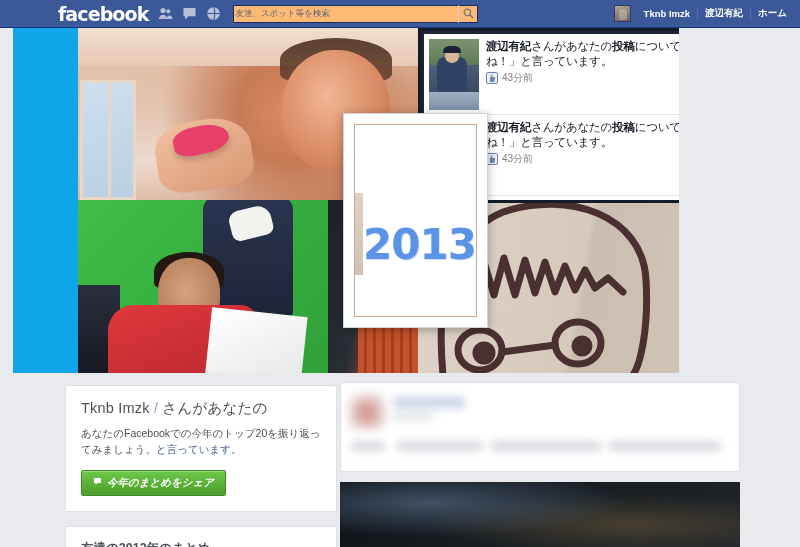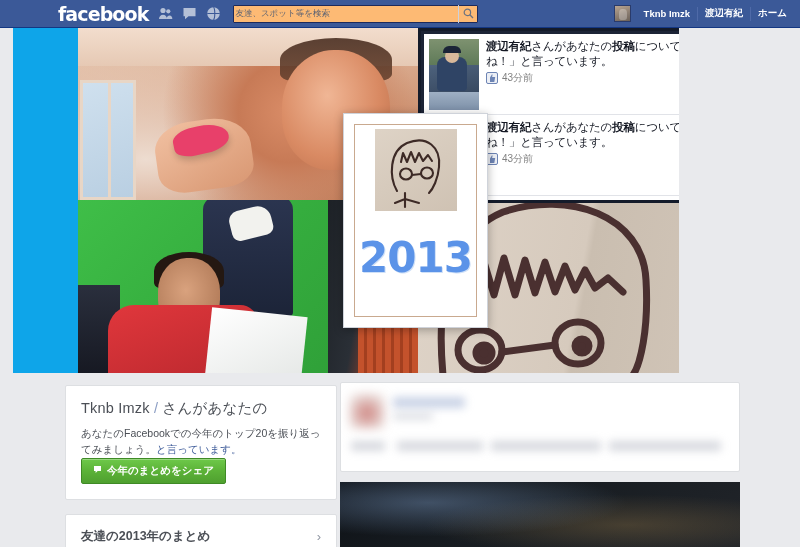--- a/index.html
+++ b/index.html
@@ -335,23 +335,23 @@
     background: #ffffff;
     border: 1px solid #cfd3da;
     box-shadow: 0 2px 9px rgba(0,0,0,0.30);
     z-index: 40;
     padding: 10px;
   }
   .year-card-inner {
     width: 100%; height: 100%;
     border: 1px solid #c9a98f;
     display: flex;
-    flex-direction: column;
-    align-items: center;
-    padding-top: 4px;
+    flex-direction: row;
+    align-items: center;
+    padding-top: 26px;
   }
   .year-thumb {
     width: 82px; height: 82px;
     background: linear-gradient(150deg,#ded3c6,#cfc2b3);
     position: relative;
     overflow: hidden;
   }
   .year-label {
     font-family: "DejaVu Sans", sans-serif;
     font-size: 42px;
@@ -400,21 +400,23 @@
     display: inline-flex;
     align-items: center;
     gap: 5px;
     background: linear-gradient(180deg,#6ec94a 0%,#5cb338 48%,#4fa02f 100%);
     border: 1px solid #3f8a26;
     border-radius: 2px;
     color: #ffffff;
     font-size: 10.5px;
     font-weight: bold;
     padding: 5px 11px;
+    margin-top: 12px;
     box-shadow: inset 0 1px 0 rgba(255,255,255,0.3);
+    font-style: italic;
   }
 
   .card-row {
     display: flex;
     align-items: center;
     justify-content: space-between;
   }
   .card-sub-title {
     font-size: 12.5px;
     font-weight: bold;

